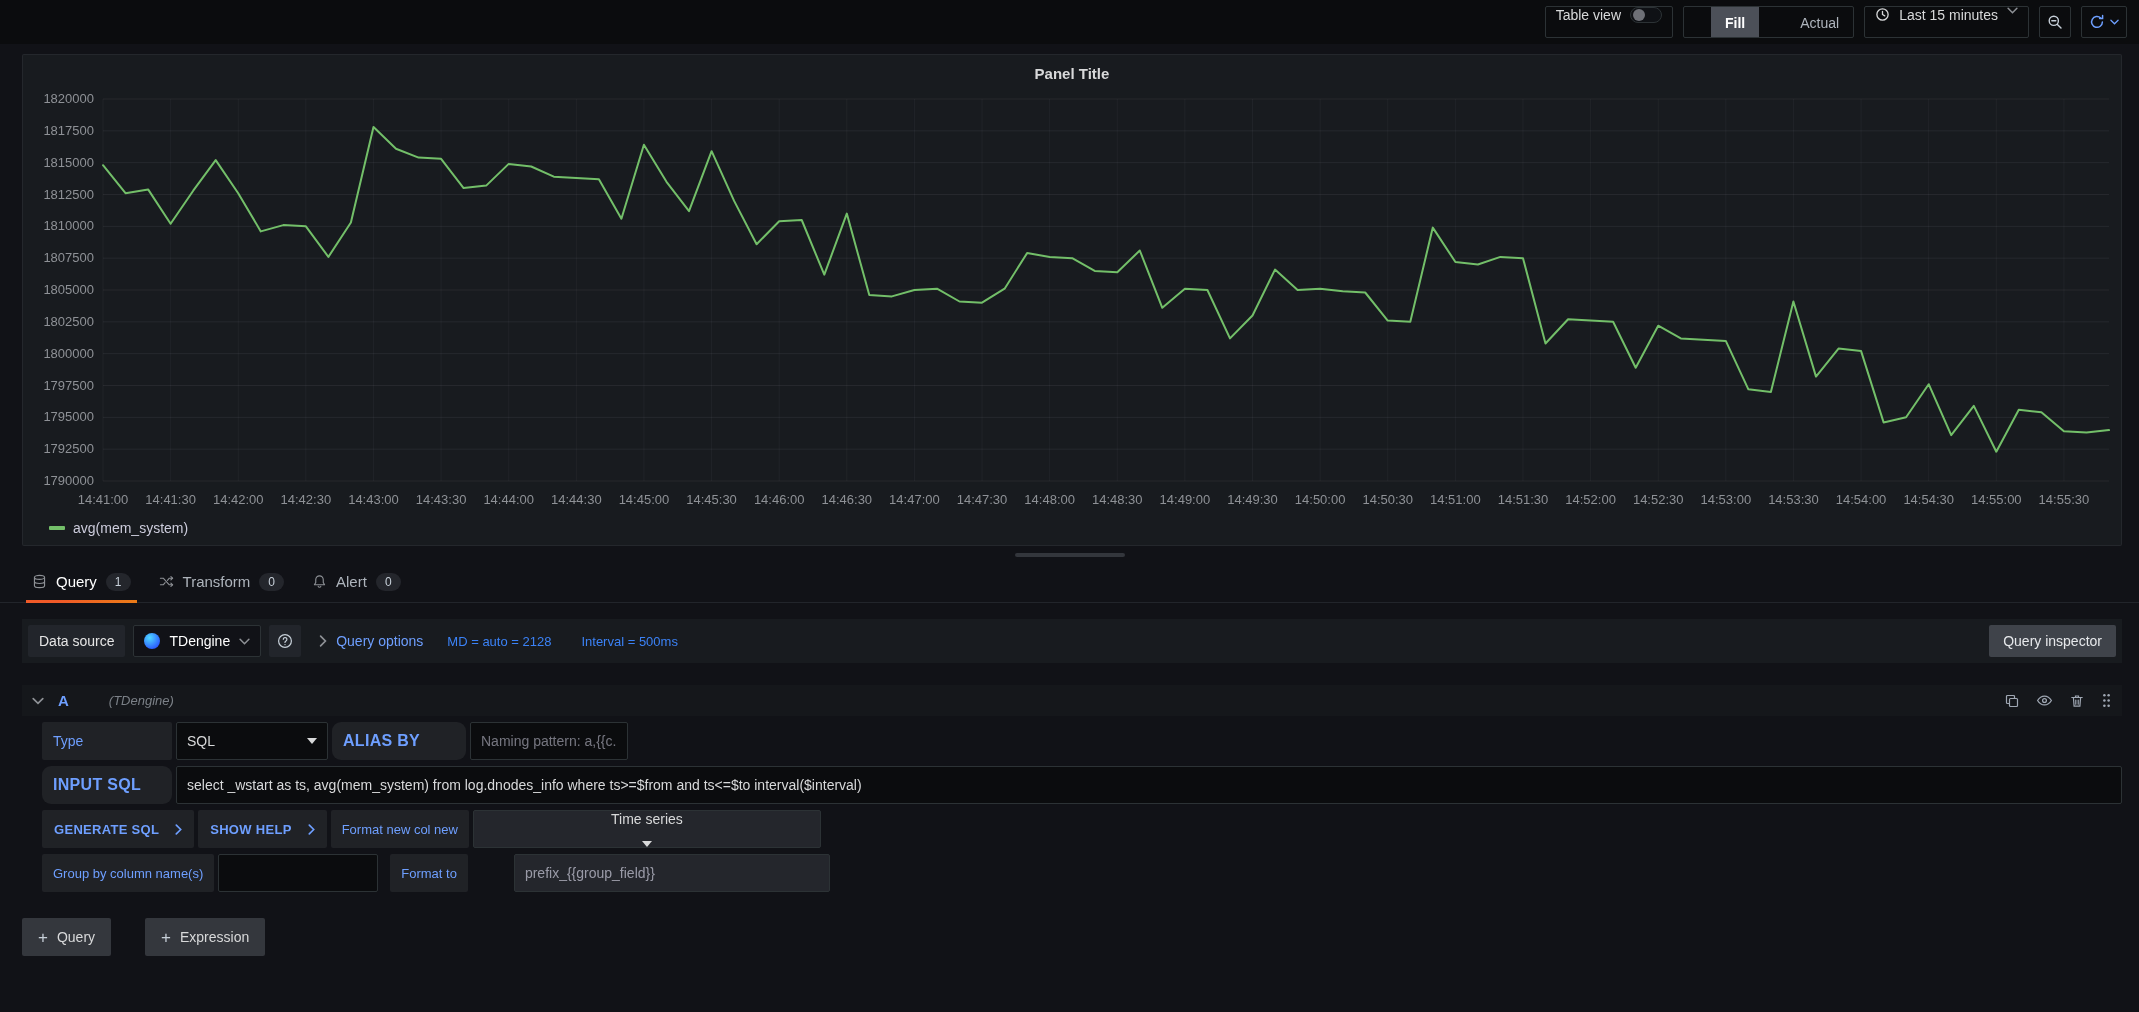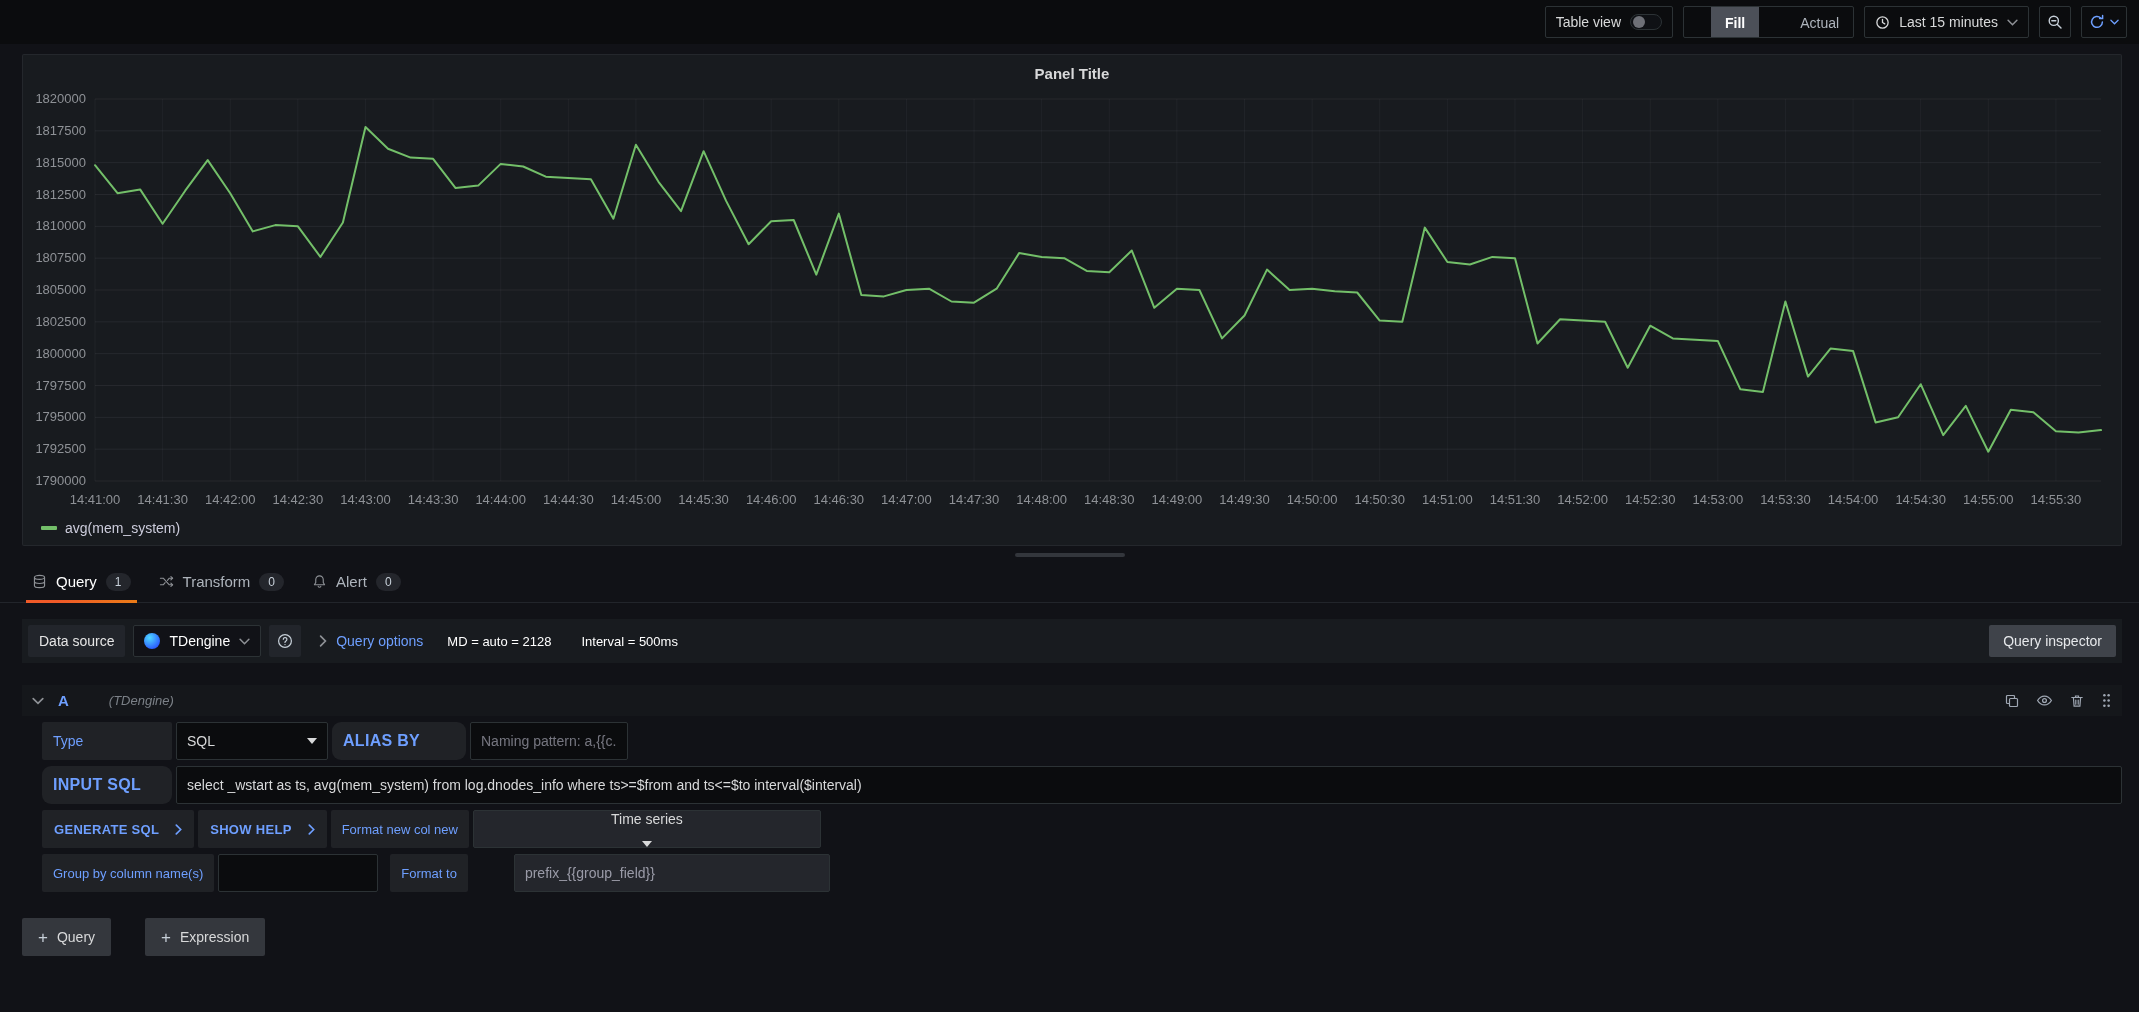--- a/index.html
+++ b/index.html
@@ -18,21 +18,21 @@
     height: 44px;
     background: #0b0c0e;
     display: flex;
     align-items: center;
     justify-content: flex-end;
     gap: 10px;
     padding: 0 12px;
   }
   .bordered { border: 1px solid #2c3235; border-radius: 2px; }
   .hgroup {
-    display: flex; align-items: center; gap: 9px;
+    display: flex; align-items: flex-start; gap: 9px;
     height: 32px; padding: 0 10px;
     color: #d8d9da; background: transparent; cursor: pointer;
   }
   .switch {
     width: 32px; height: 16px; border-radius: 8px;
     background: #0f1115; border: 1px solid #2c3235; position: relative;
   }
   .switch .knob {
     position: absolute; left: 2px; top: 1px;
     width: 12px; height: 12px; border-radius: 50%; background: #6e7077;
@@ -50,21 +50,21 @@
   }
   .icon-btn.blue { color: #6e9fff; }
 
   
   .panel {
     margin: 10px 17px 0 22px;
     height: 492px;
     background: #181b1f;
     border: 1px solid rgba(204,204,220,0.07);
     border-radius: 2px;
-    padding: 6px 8px 4px;
+    padding: 6px 16px 4px;
     display: flex; flex-direction: column;
   }
   .panel-title { height: 26px; line-height: 26px; text-align: center; font-size: 15px; font-weight: 600; color: #d8d9da; }
   .chart-wrap { flex: 1; }
   .legend { height: 28px; display: flex; align-items: center; gap: 8px; padding-left: 10px; font-size: 14px; color: #ccccdc; }
   .legend-marker { width: 16px; height: 4px; border-radius: 1px; background: #73bf69; }
 
   .resize-handle { width: 110px; height: 4px; background: #33363c; border-radius: 2px; margin: 7px auto 4px; cursor: row-resize; }
 
   
@@ -78,21 +78,21 @@
 
   
   .toolbar { margin: 16px 17px 0 22px; background: #181b1f; padding: 6px; display: flex; align-items: center; gap: 8px; }
   .chip { background: #22252b; color: #e5e5e5; height: 32px; display: flex; align-items: center; padding: 0 11px; border-radius: 2px; text-align: right; }
   .ds-picker { height: 32px; background: #111217; border: 1px solid #2c3235; border-radius: 2px;
     display: flex; align-items: center; gap: 9px; padding: 0 10px; color: #ffffff; cursor: pointer; }
   .ds-logo { width: 16px; height: 16px; border-radius: 50%; background: radial-gradient(circle at 35% 30%, #4fd8ff, #2b5cff 75%); }
   .help-btn { width: 32px; height: 32px; background: #22252b; border-radius: 2px; display: flex; align-items: center; justify-content: center; color: #c7d0d9; cursor: pointer; }
   .qo { display: flex; align-items: center; gap: 9px; color: #6e9fff; font-weight: 500; margin-left: 10px; cursor: pointer; }
   .qo .chev { color: #8e9196; display: flex; }
-  .meta { color: #ffffff; font-size: 13px; margin-left: 16px; }
+  .meta { color: #3b82f6; font-size: 13px; margin-left: 16px; }
   .meta + .meta { margin-left: 22px; }
   .spacer { flex: 1; }
   .btn { background: #3f434a; color: #e6e8eb; border: none; border-radius: 2px; height: 32px; padding: 0 14px; font: inherit; cursor: pointer; }
 
   
   .qrow-header { margin: 22px 17px 0 22px; display: flex; align-items: center; padding: 7px 10px; background: #15171b; }
   .refid { color: #6e9fff; font-weight: 600; font-size: 15px; margin-left: 14px; }
   .ds-hint { color: #7b8087; font-style: italic; font-size: 13px; margin-left: 40px; }
   .row-icons { margin-left: auto; display: flex; gap: 16px; color: #9fa7b3; align-items: center; }
   .row-icons span { display: flex; cursor: pointer; }

